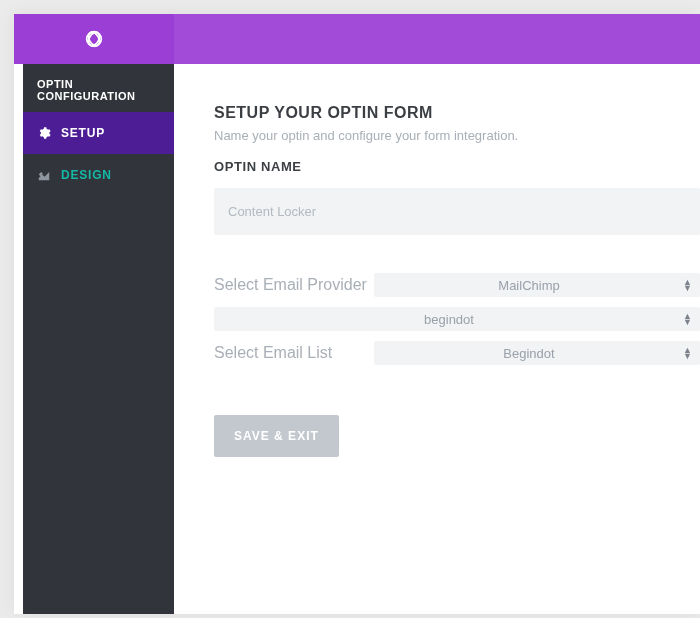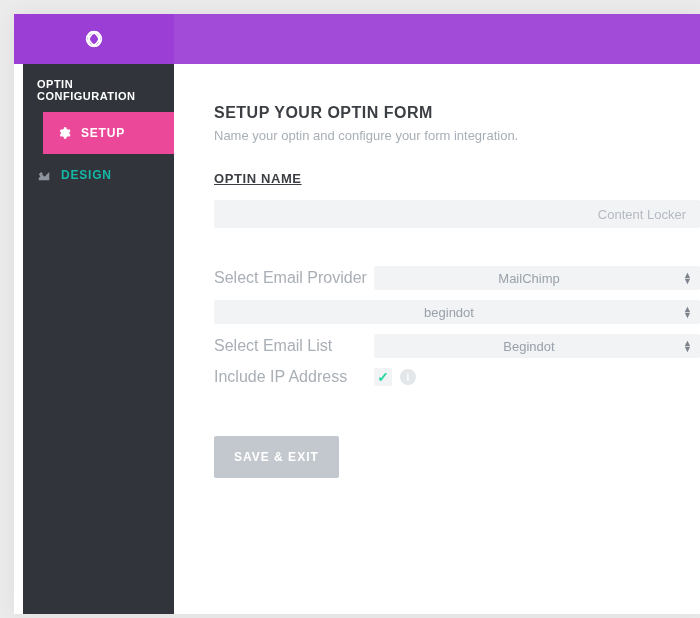--- a/index.html
+++ b/index.html
@@ -55,23 +55,22 @@
       padding: 14px 14px;
       font-size: 12px;
       letter-spacing: 0.8px;
       font-weight: 600;
       color: #14b8a6;
       position: relative;
       cursor: pointer;
     }
     .sidebar-item .icon { width: 14px; height: 14px; display: inline-flex; align-items: center; justify-content: center; }
     .sidebar-item.active {
-      background: #ec4899;
-      color: #ffffff;
-      margin-left: 20px;
+      background: #4c1d95;
+      color: #ffffff;
     }
     .sidebar-item.active::after {
       content: "";
       position: absolute;
       right: -1px;
       top: 50%;
       transform: translateY(-50%);
       width: 0; height: 0;
       border-top: 7px solid transparent;
       border-bottom: 7px solid transparent;
@@ -90,42 +89,40 @@
     h1 {
       font-size: 16px;
       font-weight: 700;
       letter-spacing: 0.5px;
       color: #3b3f44;
       margin-bottom: 6px;
     }
     .subtext {
       font-size: 13px;
       color: #a9afb6;
-      margin-bottom: 28px;
+      margin-bottom: 16px;
     }
     h2 {
       font-size: 13px;
       font-weight: 700;
       letter-spacing: 0.6px;
       color: #3b3f44;
       margin-bottom: 14px;
-      text-decoration: underline;
     }
     .text-input {
       width: 100%;
-      height: 28px;
+      height: 47px;
       border: none;
       background: #f1f3f5;
       color: #737373;
       font-size: 13px;
       padding: 0 14px;
       border-radius: 2px;
       margin-bottom: 38px;
       outline: none;
-      text-align: right;
     }
     .text-input::placeholder { color: #b4bac1; }
     .form-row {
       display: flex;
       align-items: center;
       margin-bottom: 10px;
     }
     .form-label {
       width: 160px;
       font-size: 16px;
@@ -262,25 +259,16 @@
     </div>
 
     <div class="form-row">
       <div class="form-label">Select Email List</div>
       <div class="select-wrap">
         <button class="select">Begindot</button>
         <div class="select-arrows">▲<br>▼</div>
       </div>
     </div>
 
-    <div class="form-row">
-      <div class="form-label">Include IP Address</div>
-      <div class="checkbox-cell">
-        <div class="check-box">
-          <span>✓</span>
-        </div>
-        <div class="info-icon">i</div>
-      </div>
-    </div>
 
     <button class="save-btn">SAVE &amp; EXIT</button>
   </main>
 </div>
 
 </body></html>

